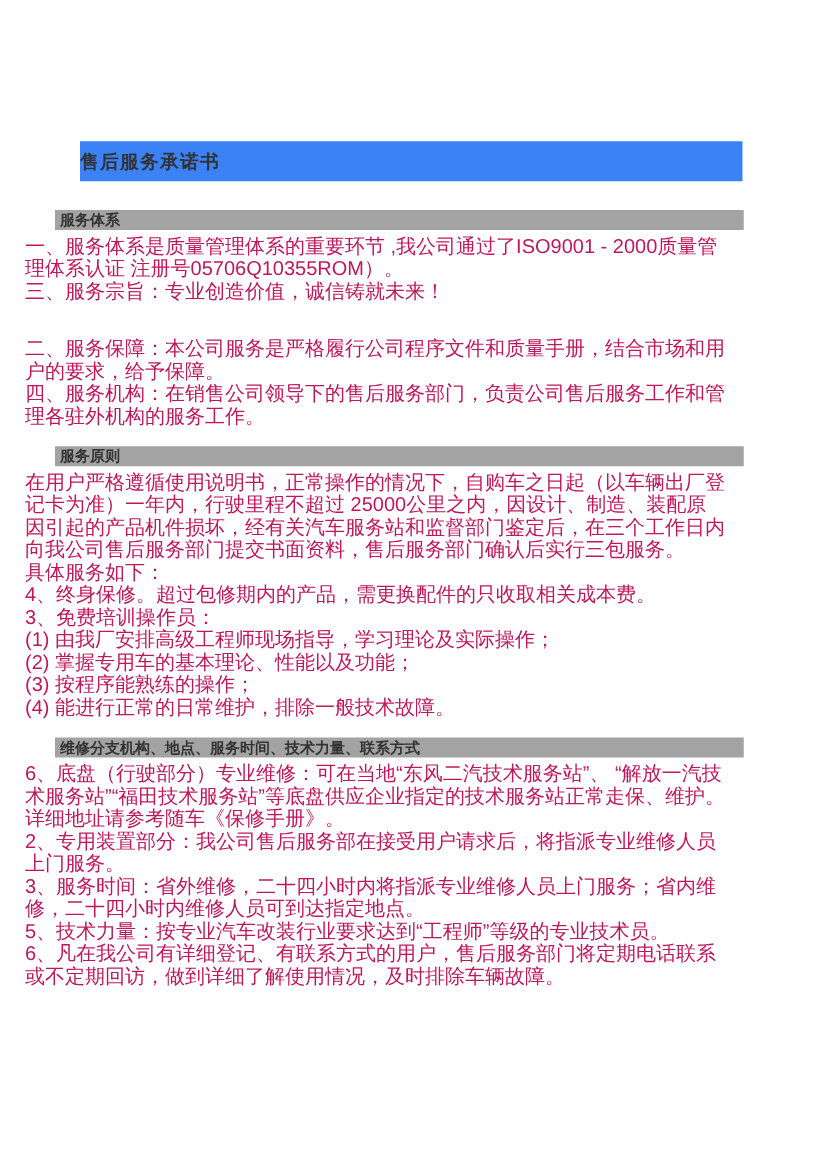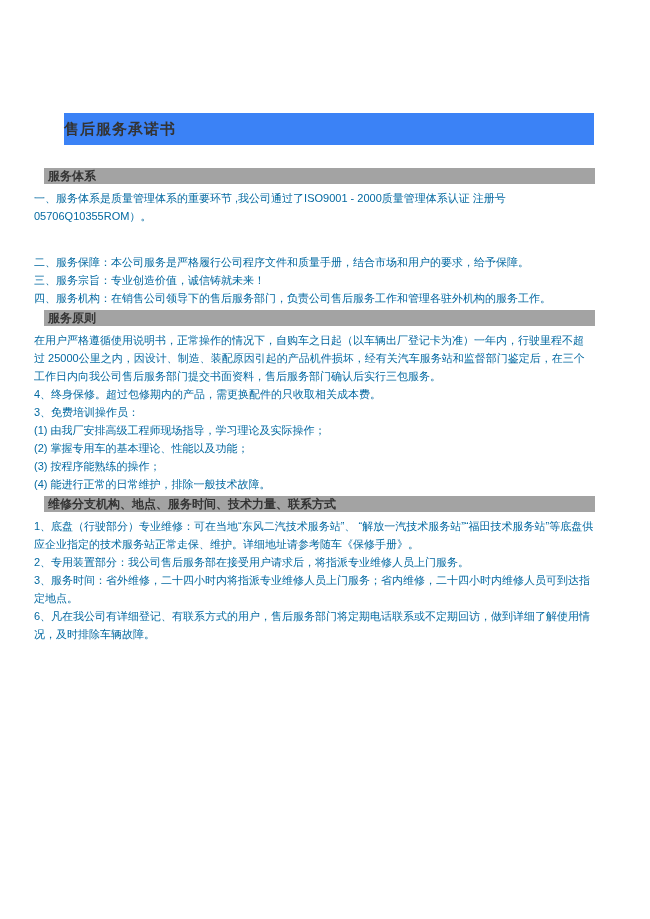--- a/index.html
+++ b/index.html
@@ -43,27 +43,27 @@
     display: flex;
     align-items: flex-start;
     padding-left: 4px;
   }
   .section-bar span {
     font-size: 12px;
     font-weight: bold;
     color: #333333;
   }
   .bar-first { margin-top: 23px; }
-  .bar-mid   { margin-top: 3px; }
+  .bar-mid   { margin-top: 14px; }
   .body-text {
-    margin-left: 34px;
+    margin-left: 20px;
     width: 560px;
-    font-size: 11px;
+    font-size: 16px;
     line-height: 18px;
-    color: #0369a1;
+    color: #be185d;
   }
   p.line {
     margin: 0;
     padding: 0;
   }
   p.after-bar { margin-top: 5px; }
   p.gap-top   { margin-top: 28px; }
 </style>
 </head>
 <body>
@@ -72,41 +72,43 @@
 
   <div class="title-bar">
     <span>售后服务承诺书</span>
   </div>
 
   <div class="section-bar bar-first">
     <span>服务体系</span>
   </div>
   <div class="body-text">
     <p class="line after-bar">一、服务体系是质量管理体系的重要环节 ,我公司通过了ISO9001 - 2000质量管理体系认证 注册号05706Q10355ROM）。</p>
+    <p class="line">三、服务宗旨：专业创造价值，诚信铸就未来！</p>
     <p class="line gap-top">二、服务保障：本公司服务是严格履行公司程序文件和质量手册，结合市场和用户的要求，给予保障。</p>
-    <p class="line">三、服务宗旨：专业创造价值，诚信铸就未来！</p>
     <p class="line">四、服务机构：在销售公司领导下的售后服务部门，负责公司售后服务工作和管理各驻外机构的服务工作。</p>
   </div>
 
   <div class="section-bar bar-mid">
     <span>服务原则</span>
   </div>
   <div class="body-text">
     <p class="line after-bar">在用户严格遵循使用说明书，正常操作的情况下，自购车之日起（以车辆出厂登记卡为准）一年内，行驶里程不超过 25000公里之内，因设计、制造、装配原因引起的产品机件损坏，经有关汽车服务站和监督部门鉴定后，在三个工作日内向我公司售后服务部门提交书面资料，售后服务部门确认后实行三包服务。</p>
+    <p class="line">具体服务如下：</p>
     <p class="line">4、终身保修。超过包修期内的产品，需更换配件的只收取相关成本费。</p>
     <p class="line">3、免费培训操作员：</p>
     <p class="line">(1) 由我厂安排高级工程师现场指导，学习理论及实际操作；</p>
     <p class="line">(2) 掌握专用车的基本理论、性能以及功能；</p>
     <p class="line">(3) 按程序能熟练的操作；</p>
     <p class="line">(4) 能进行正常的日常维护，排除一般技术故障。</p>
   </div>
 
   <div class="section-bar bar-mid">
     <span>维修分支机构、地点、服务时间、技术力量、联系方式</span>
   </div>
   <div class="body-text">
-    <p class="line after-bar">1、底盘（行驶部分）专业维修：可在当地“东风二汽技术服务站”、 “解放一汽技术服务站”“福田技术服务站”等底盘供应企业指定的技术服务站正常走保、维护。详细地址请参考随车《保修手册》。</p>
+    <p class="line after-bar">6、底盘（行驶部分）专业维修：可在当地“东风二汽技术服务站”、 “解放一汽技术服务站”“福田技术服务站”等底盘供应企业指定的技术服务站正常走保、维护。详细地址请参考随车《保修手册》。</p>
     <p class="line">2、专用装置部分：我公司售后服务部在接受用户请求后，将指派专业维修人员上门服务。</p>
     <p class="line">3、服务时间：省外维修，二十四小时内将指派专业维修人员上门服务；省内维修，二十四小时内维修人员可到达指定地点。</p>
+    <p class="line">5、技术力量：按专业汽车改装行业要求达到“工程师”等级的专业技术员。</p>
     <p class="line">6、凡在我公司有详细登记、有联系方式的用户，售后服务部门将定期电话联系或不定期回访，做到详细了解使用情况，及时排除车辆故障。</p>
   </div>
 
 </div>
 
 </body></html>

